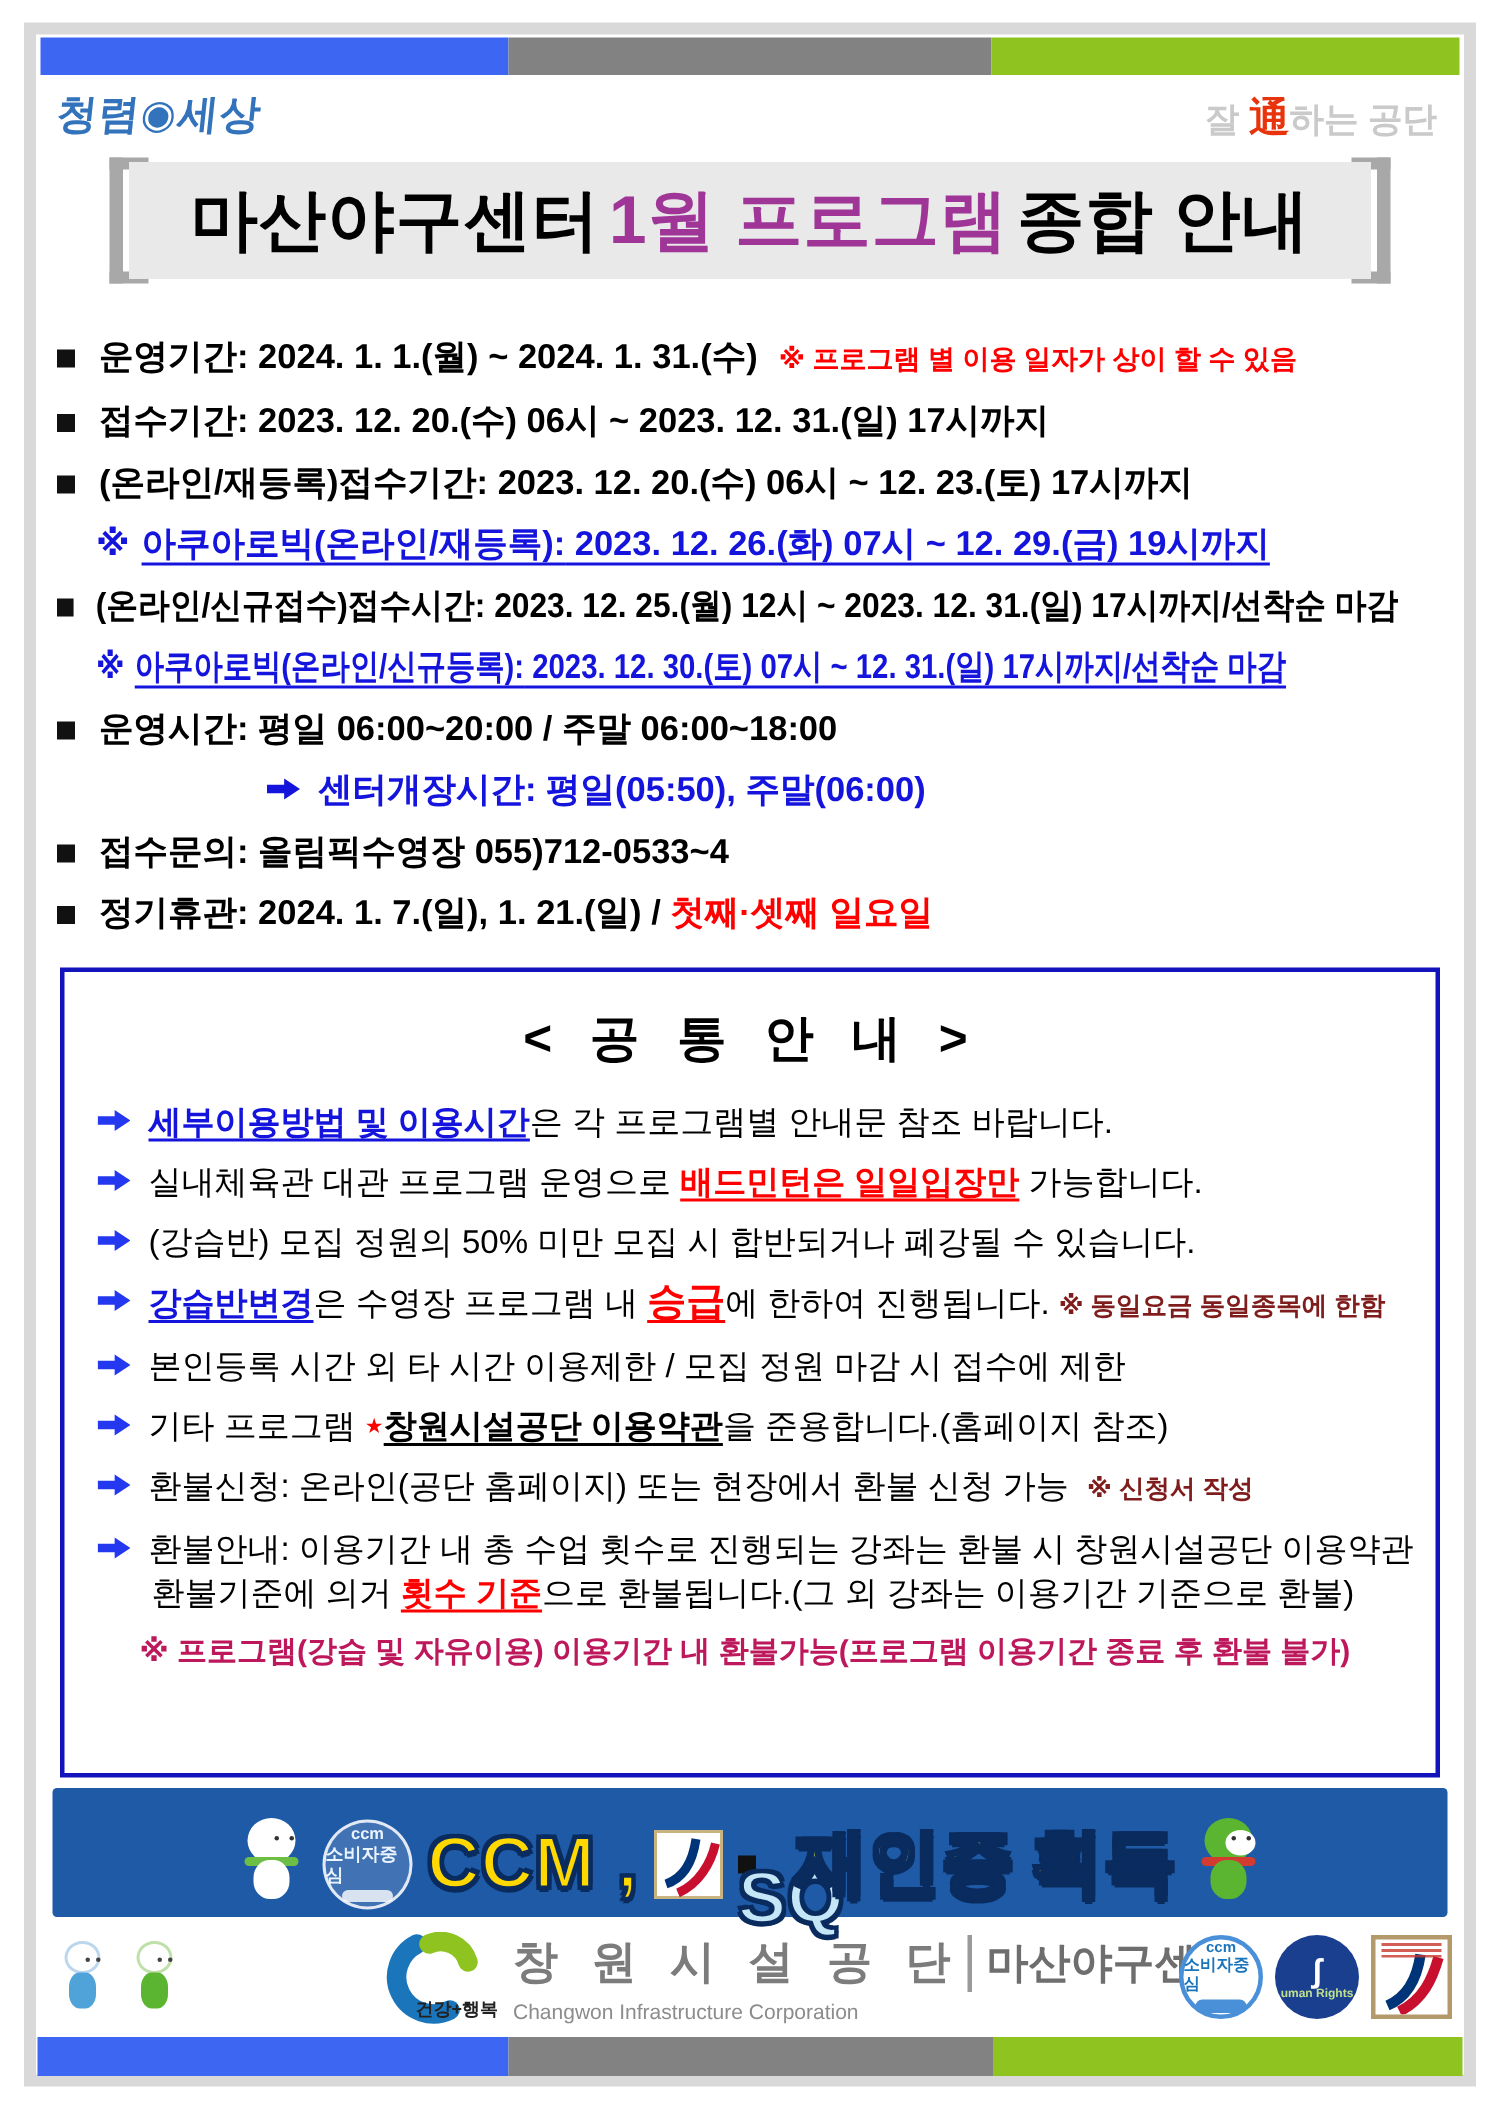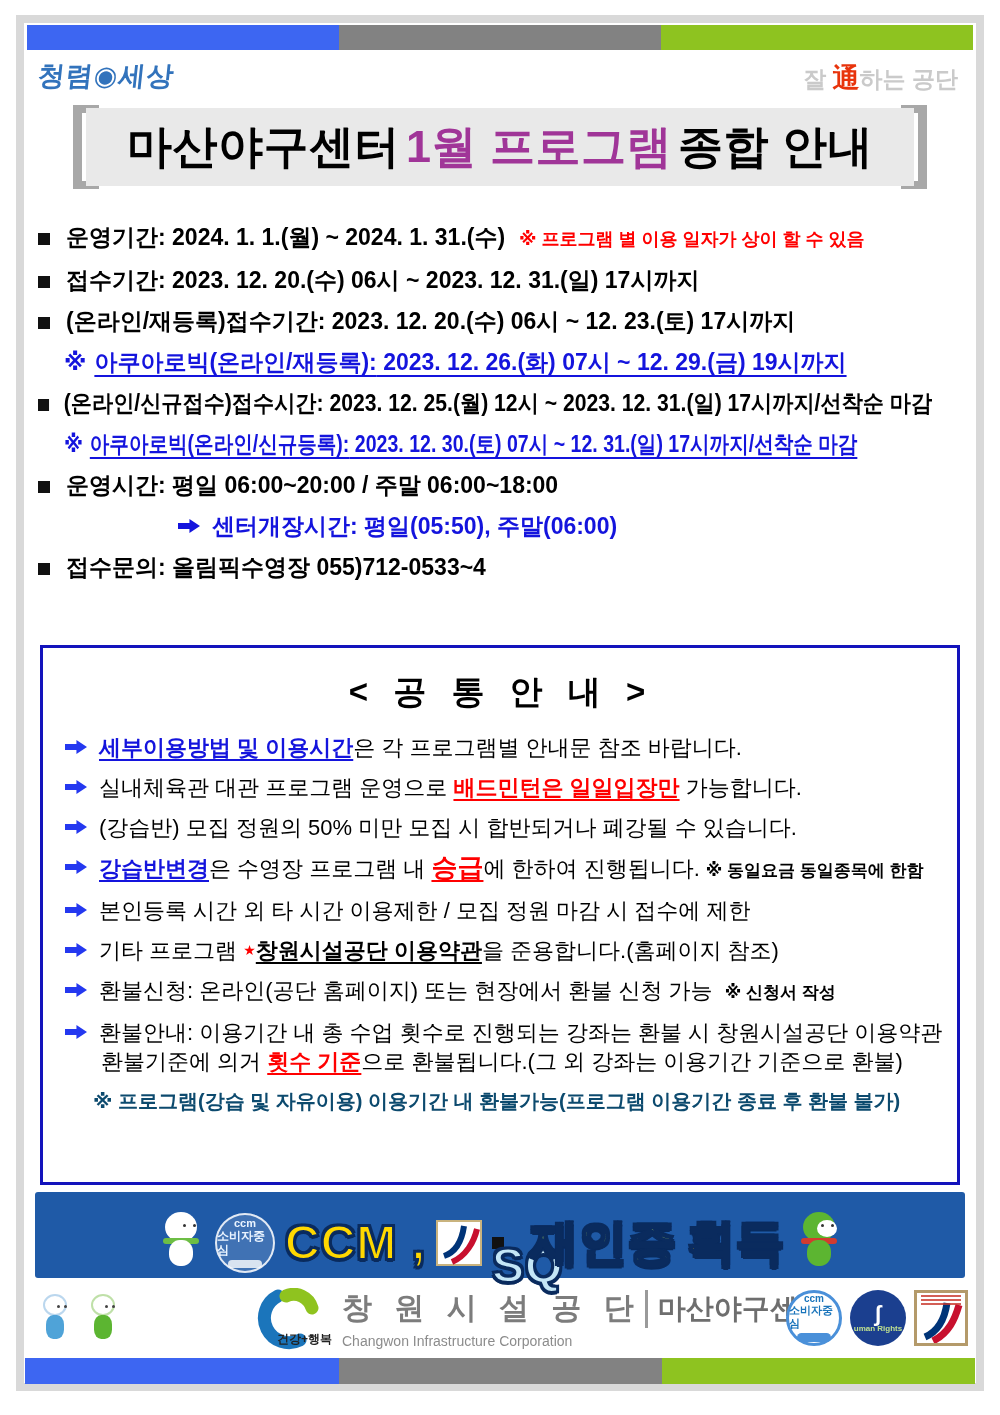--- a/index.html
+++ b/index.html
@@ -58,25 +58,25 @@
                 border:3px solid #1313BC; background:#fff; padding:14px 20px 0 22px; overflow:hidden; }
   .notice-head { text-align:center; font-size:33px; font-weight:800; color:#000;
                  letter-spacing:8px; margin:8px 0 18px 0; }
   .bline { display:flex; align-items:flex-start; font-size:22px; font-weight:400; color:#000;
            line-height:29px; margin-bottom:11px; white-space:nowrap; }
   .bline .arrow { flex:0 0 22px; margin-top:6px; }
   .em-red { color:#FF0000; font-weight:800; text-decoration:underline; text-underline-offset:4px; }
   .em-blue { color:#1414DD; font-weight:800; text-decoration:underline; text-underline-offset:4px; }
   .em-black { color:#000; font-weight:800; text-decoration:underline; text-underline-offset:4px; }
   .em-red.big { font-size:26px; }
-  .smallnote { color:#000000; font-size:17px; font-weight:800; margin-left:6px; }
+  .smallnote { color:#7f1d1d; font-size:17px; font-weight:800; margin-left:6px; }
   .star { color:#FF0000; font-size:14px; vertical-align:top; font-weight:800; }
   .b9 .text-col span.block { display:block; }
   .b9 .wrap2 { display:block; margin-left:2px; }
-  .bline.b10 { color:#0c4a6e; font-weight:800; font-size:20px; margin-left:28px; }
+  .bline.b10 { color:#be185d; font-weight:800; font-size:20px; margin-left:28px; }
 
   
   .banner { position:absolute; left:35px; top:1192px; width:930px; height:86px; background:#1F5AA7; border-radius:3px; }
   .banner-script { position:absolute; top:3px; left:0; right:0; text-align:center; color:#fff;
                    font-size:15px; letter-spacing:10px; font-weight:600; }
   .banner-row { position:absolute; top:20px; left:0; right:0; height:62px; display:flex;
                 align-items:center; justify-content:center; gap:10px; }
   .bigword { font-size:48px; font-weight:800; letter-spacing:1px; line-height:58px;
              -webkit-text-stroke:2px #0A2B5E;
              text-shadow:-2px -2px 0 #0A2B5E, 2px -2px 0 #0A2B5E, -2px 2px 0 #0A2B5E, 2px 2px 0 #0A2B5E, 0 3px 0 #0A2B5E; }
@@ -186,20 +186,23 @@
       <span class="mark">※</span><span class="ul" style="font-weight:800;">아쿠아로빅(온라인/신규등록):</span><span class="ul"> 2023. 12. 30.(토) 07시 ~ 12. 31.(일) 17시까지/선착순 마감</span>
     </div>
     <div class="iline">
       <span class="sq"></span><span>운영시간: 평일 06:00~20:00 / 주말 06:00~18:00</span>
     </div>
     <div class="iline center-open">
       <span class="arrow" style="background:#1414DD;"></span><span>센터개장시간: 평일(05:50), 주말(06:00)</span>
     </div>
     <div class="iline">
       <span class="sq"></span><span>접수문의: 올림픽수영장 055)712-0533~4</span>
+    </div>
+    <div class="iline">
+      <span class="sq"></span><span>정기휴관: 2024. 1. 7.(일), 1. 21.(일) / </span><span class="redpart">첫째·셋째 일요일</span>
     </div>
   </div>
 
   <div class="notice-box">
     <div class="notice-head">&lt; 공 통 안 내 &gt;</div>
 
     <div class="bline">
       <span class="arrow"></span>
       <span><span class="em-blue">세부이용방법 및 이용시간</span><span>은 각 프로그램별 안내문 참조 바랍니다.</span></span>
     </div>

